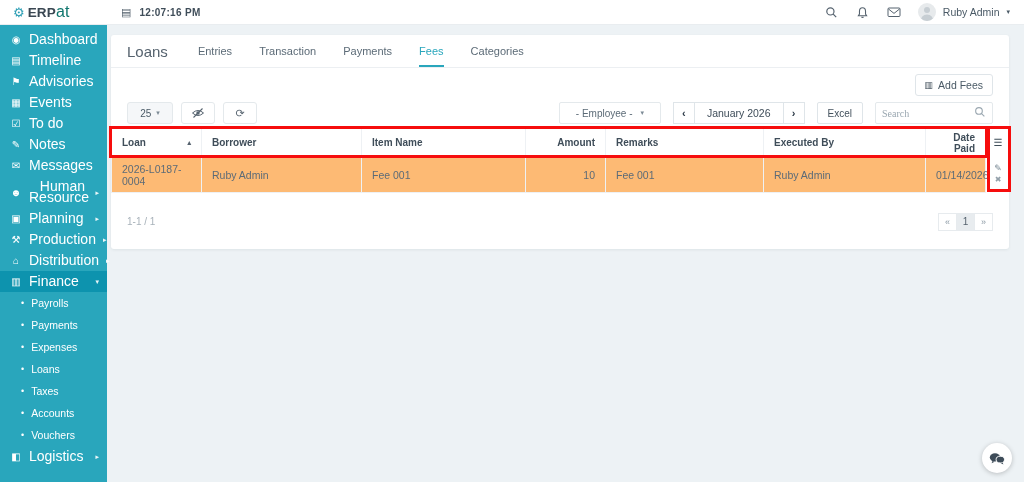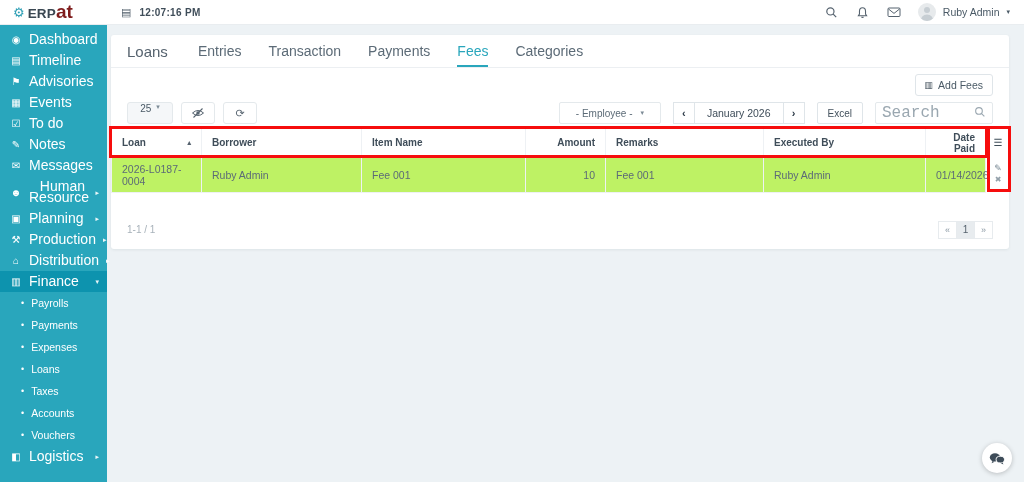--- a/index.html
+++ b/index.html
@@ -6,21 +6,21 @@
   html,body { background:#dfe5e9; }
   body { font-family:"Liberation Sans", sans-serif; }
   .app { position:relative; width:1024px; height:482px; background:#edf2f5; overflow:hidden; color:#4a5a66; }
 
   
   .topbar { position:absolute; top:0; left:0; width:1024px; height:25px; background:#fff;
             display:flex; align-items:center; z-index:3; border-bottom:1px solid #e9edf0; }
   .logo-area { width:107px; height:100%; display:flex; align-items:center; padding-left:13px; gap:3px; cursor:pointer; }
   .logo-gear { font-size:13px; color:#2e9fb5; line-height:1; }
   .logo-dark { font-weight:bold; font-size:13.5px; color:#3a4752; letter-spacing:.2px; }
-  .logo-accent { font-weight:bold; font-size:19px; color:#7f1d1d; }
+  .logo-accent { font-weight:normal; font-size:16px; color:#0f766e; }
   .tb-time { display:flex; align-items:center; gap:8px; margin-left:14px; }
   .tb-time .ico { font-size:11px; color:#55626e; }
   .tb-time .txt { font-size:10px; font-weight:bold; color:#3f4d59; letter-spacing:.3px; }
   .tb-right { margin-left:auto; display:flex; align-items:center; gap:17px; padding-right:14px; }
   .tb-icon { width:14px; height:14px; display:flex; align-items:center; justify-content:center; cursor:pointer; }
   .tb-user { display:flex; align-items:center; gap:7px; cursor:pointer; }
   .avatar { width:18px; height:18px; border-radius:50%; background:#e7eaec; display:flex; align-items:flex-end; justify-content:center; overflow:hidden; }
   .tb-user .name { font-size:10.5px; color:#4a5a66; }
   .tb-user .caret { font-size:7px; color:#4a5a66; }
 
@@ -34,66 +34,66 @@
   .s-item.active { background:#0d93ae; }
   .s-child { display:flex; align-items:center; gap:7px; padding:5.5px 8px 5.5px 21px; font-size:10.5px; cursor:pointer; line-height:11px; }
   .s-child .dot { font-size:9px; line-height:9px; }
 
   
   .card { position:absolute; left:111px; top:35px; width:898px; height:214px; background:#fff;
           border-radius:3px; box-shadow:0 1px 3px rgba(40,60,70,.08); z-index:1; }
   .card-header { height:33px; border-bottom:1px solid #eceff2; display:flex; align-items:center; padding:0 16px; }
   .page-title { font-size:15px; color:#55626e; margin-right:30px; }
   .tabs { display:flex; gap:27px; height:100%; align-items:stretch; }
-  .tab { display:flex; align-items:center; font-size:14px; color:#5c6b77; cursor:pointer; border-bottom:2px solid transparent; padding-top:2px; }
+  .tab { display:flex; align-items:center; font-size:11px; color:#5c6b77; cursor:pointer; border-bottom:2px solid transparent; padding-top:2px; }
   .tab.active { color:#29a6bc; border-bottom-color:#29a6bc; }
 
   .add-row { position:relative; height:30px; }
   .add-btn { position:absolute; right:16px; top:6px; display:flex; align-items:center; gap:5px;
              background:#fff; border:1px solid #dfe5e9; border-radius:3px; padding:4px 9px;
              font-size:10.5px; color:#4a5a66; cursor:pointer; }
   .add-btn .ico { font-size:9px; color:#3f4d59; }
 
   .toolbar { display:flex; align-items:center; padding:0 16px; height:30px; }
   .size-select { width:46px; height:22px; background:#f5f7f9; border:1px solid #e4e9ec; border-radius:3px;
-                 display:flex; justify-content:center; gap:5px; font-size:10px; color:#4a5a66; cursor:pointer; }
+                 display:flex; align-items:center; justify-content:center; gap:5px; font-size:10px; color:#4a5a66; cursor:pointer; }
   .icon-btn { width:34px; height:22px; background:#fff; border:1px solid #e4e9ec; border-radius:3px;
               display:flex; align-items:center; justify-content:center; margin-left:8px; cursor:pointer; color:#55626e; font-size:11px; }
   .tb-spacer { flex:1; }
   .emp-select { width:102px; height:22px; border:1px solid #e4e9ec; border-radius:2px; display:flex; align-items:center;
                 justify-content:center; gap:8px; font-size:10px; color:#5c6b77; cursor:pointer; margin-right:12px; }
   .month-group { display:flex; height:22px; margin-right:12px; }
   .month-btn { width:22px; border:1px solid #dfe5e9; background:#fff; display:flex; align-items:center; justify-content:center;
                font-size:11px; font-weight:bold; color:#2b3947; cursor:pointer; }
   .month-label { min-width:82px; border-top:1px solid #dfe5e9; border-bottom:1px solid #dfe5e9; display:flex; align-items:center;
                  justify-content:center; font-size:10.5px; color:#3f4d59; padding:0 12px; }
   .excel-btn { height:22px; padding:4px 10px; border:1px solid #dfe5e9; border-radius:2px; background:#fff;
                display:flex; align-items:center; font-size:10px; color:#44525e; cursor:pointer; margin-right:12px; }
   .search-box { width:118px; height:22px; border:1px solid #e4e9ec; border-radius:2px; display:flex; align-items:center; padding:0 6px; }
-  .search-box input { border:none; outline:none; width:90px; font-size:16px; color:#4a5a66; font-family:Liberation Mono, monospace; background:transparent; }
+  .search-box input { border:none; outline:none; width:90px; font-size:10px; color:#4a5a66; font-family:Liberation Serif, serif; background:transparent; }
   .search-box input::placeholder { color:#9aa7b0; }
   .search-box .mag { margin-left:auto; }
 
   
   table.grid { width:874px; border-collapse:collapse; table-layout:fixed; }
   .grid th { height:28px; font-size:10px; font-weight:bold; color:#3f4d59; text-align:left; padding:0 10px;
              border:1px solid #eef1f4; cursor:pointer; background:#fff; }
-  .grid td { height:36px; font-size:10.5px; color:#5c6b77; padding:0 10px; border:1px solid #eef1f4; background:#bef264; }
+  .grid td { height:36px; font-size:10.5px; color:#5c6b77; padding:0 10px; border:1px solid #eef1f4; background:#fdba74; }
   .grid .total-row td { height:26px; }
   .grid .right { text-align:right; }
   .grid .bold { font-weight:bold; color:#3f4d59; }
   .sort-caret { float:right; font-size:7px; color:#55626e; margin-top:2px; }
 
   .actions-col { position:absolute; left:876px; top:93px; width:22px; height:90px; }
   .actions-head { height:28px; display:flex; align-items:center; justify-content:center; font-size:10px; color:#3f4d59; cursor:pointer; }
   .actions-body { height:36px; display:flex; flex-direction:column; align-items:center; justify-content:center; gap:3px; }
   .act-edit { font-size:9px; color:#72838f; cursor:pointer; line-height:9px; }
   .act-del { font-size:8px; color:#93a0aa; cursor:pointer; line-height:8px; }
 
-  .card-footer { position:absolute; left:0; right:0; bottom:4px; height:31px; display:flex; align-items:center; padding:0 16px; }
+  .card-footer { position:absolute; left:0; right:0; bottom:12px; height:31px; display:flex; align-items:center; padding:0 16px; }
   .range-label { font-size:10px; color:#a8b2ba; }
   .pagination { margin-left:auto; display:flex; }
   .pg { min-width:19px; height:18px; border:1px solid #e7ebee; background:#fff; display:flex; align-items:center; justify-content:center;
         font-size:9px; color:#8a98a3; cursor:pointer; margin-left:-1px; }
   .pg.current { background:#e8ecef; color:#55626e; font-size:10px; }
 
   
   .anno { position:absolute; border:3px solid #f60d0d; z-index:6; pointer-events:none; }
   .anno-header { left:109px; top:126px; width:879px; height:32px; }
   .anno-actions { left:987px; top:126px; width:24px; height:66px; }

